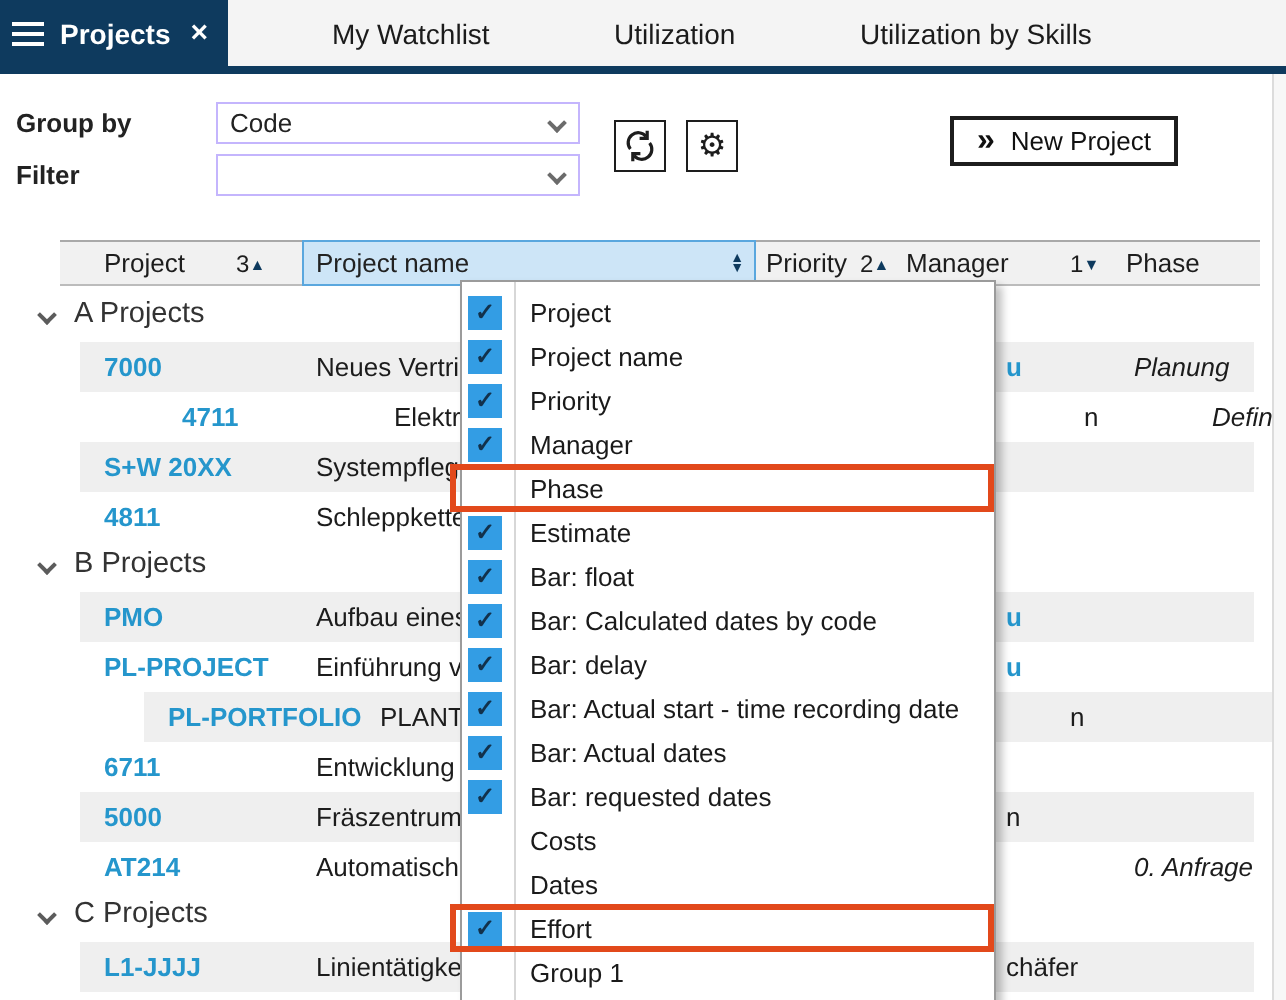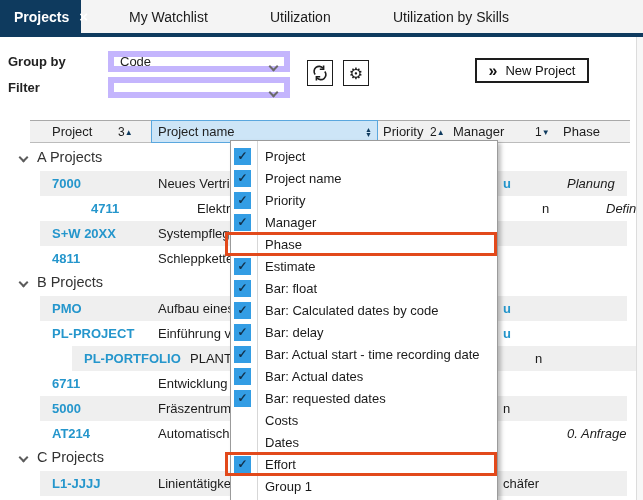--- a/index.html
+++ b/index.html
@@ -5,32 +5,32 @@
   * { margin:0; padding:0; box-sizing:border-box; }
   html,body { background:#fff; }
   .app {
     position:relative; width:643px; height:500px; overflow:hidden;
     font-family:"Liberation Sans", sans-serif; background:#fff; color:#222;
   }
   
   .tabbar { position:absolute; left:0; top:0; width:643px; height:37px; background:#f4f4f4; }
   .tabbar::after { content:""; position:absolute; left:0; bottom:0; width:100%; height:4px; background:var(--navy); }
   .tab-active {
-    position:absolute; left:0; top:0; width:81px; height:37px; background:var(--navy);
+    position:absolute; left:0; top:0; width:114px; height:37px; background:var(--navy);
     display:flex; align-items:center; gap:8px; padding:0 8px 3px 6px; cursor:default;
   }
   .hamburger { width:16px; height:12px; display:flex; flex-direction:column; justify-content:space-between; }
   .hamburger i { display:block; height:2px; background:#fff; }
   .tab-active .tlabel { color:#fff; font-size:14px; font-weight:bold; }
   .tab-close { color:#fff; font-size:15px; font-weight:bold; line-height:14px; margin-left:2px; }
-  .tab { position:absolute; top:0; height:33px; display:flex; align-items:center; font-size:14px; color:#1b1b1b; cursor:default; }
+  .tab { position:absolute; top:0; height:33px; display:flex; align-items:center; font-size:14px; color:#1b1b1b; cursor:default;margin-left:37px; }
   
   .lbl { position:absolute; font-size:13px; font-weight:bold; color:#222; }
   .select {
-    position:absolute; width:182px; height:21px; border:6px solid #c4b5fd; background:#fff;
+    position:absolute; width:182px; height:21px; border:1px solid #c4b5fd; background:#fff;
     font-size:13px; display:flex; align-items:center; padding:0 20px 0 6px;
   }
   .select .chev { position:absolute; right:7px; top:6px; }
   .chev { width:7px; height:7px; border-left:2px solid #6b6b6b; border-bottom:2px solid #6b6b6b; transform:rotate(-45deg); display:inline-block; }
   .iconbtn {
     position:absolute; width:26px; height:26px; border:1px solid #1d1d1d; background:#fff;
     display:flex; align-items:center; justify-content:center; font-size:16px; color:#1d1d1d;
   }
   .newproj {
     position:absolute; left:475px; top:58px; width:114px; height:25px; border:2px solid #1d1d1d; background:#fff;

